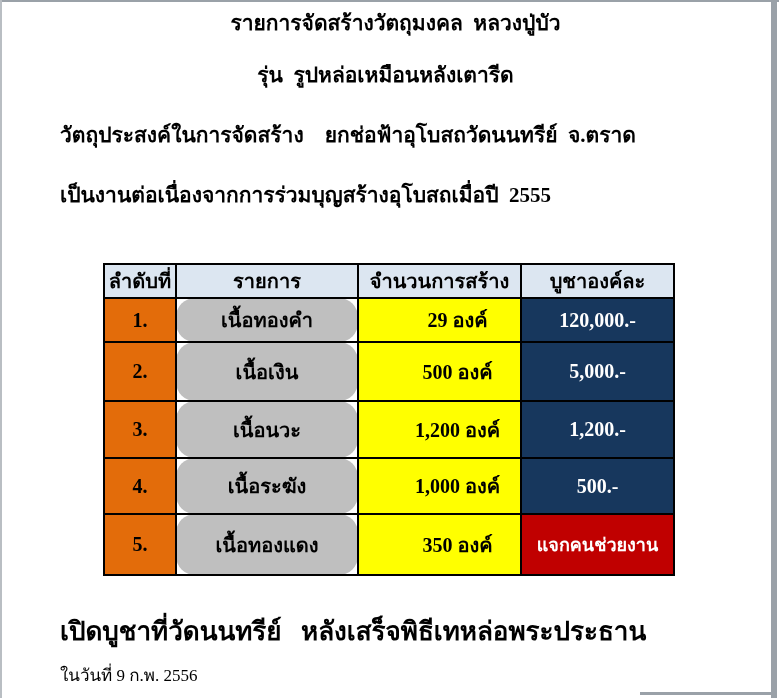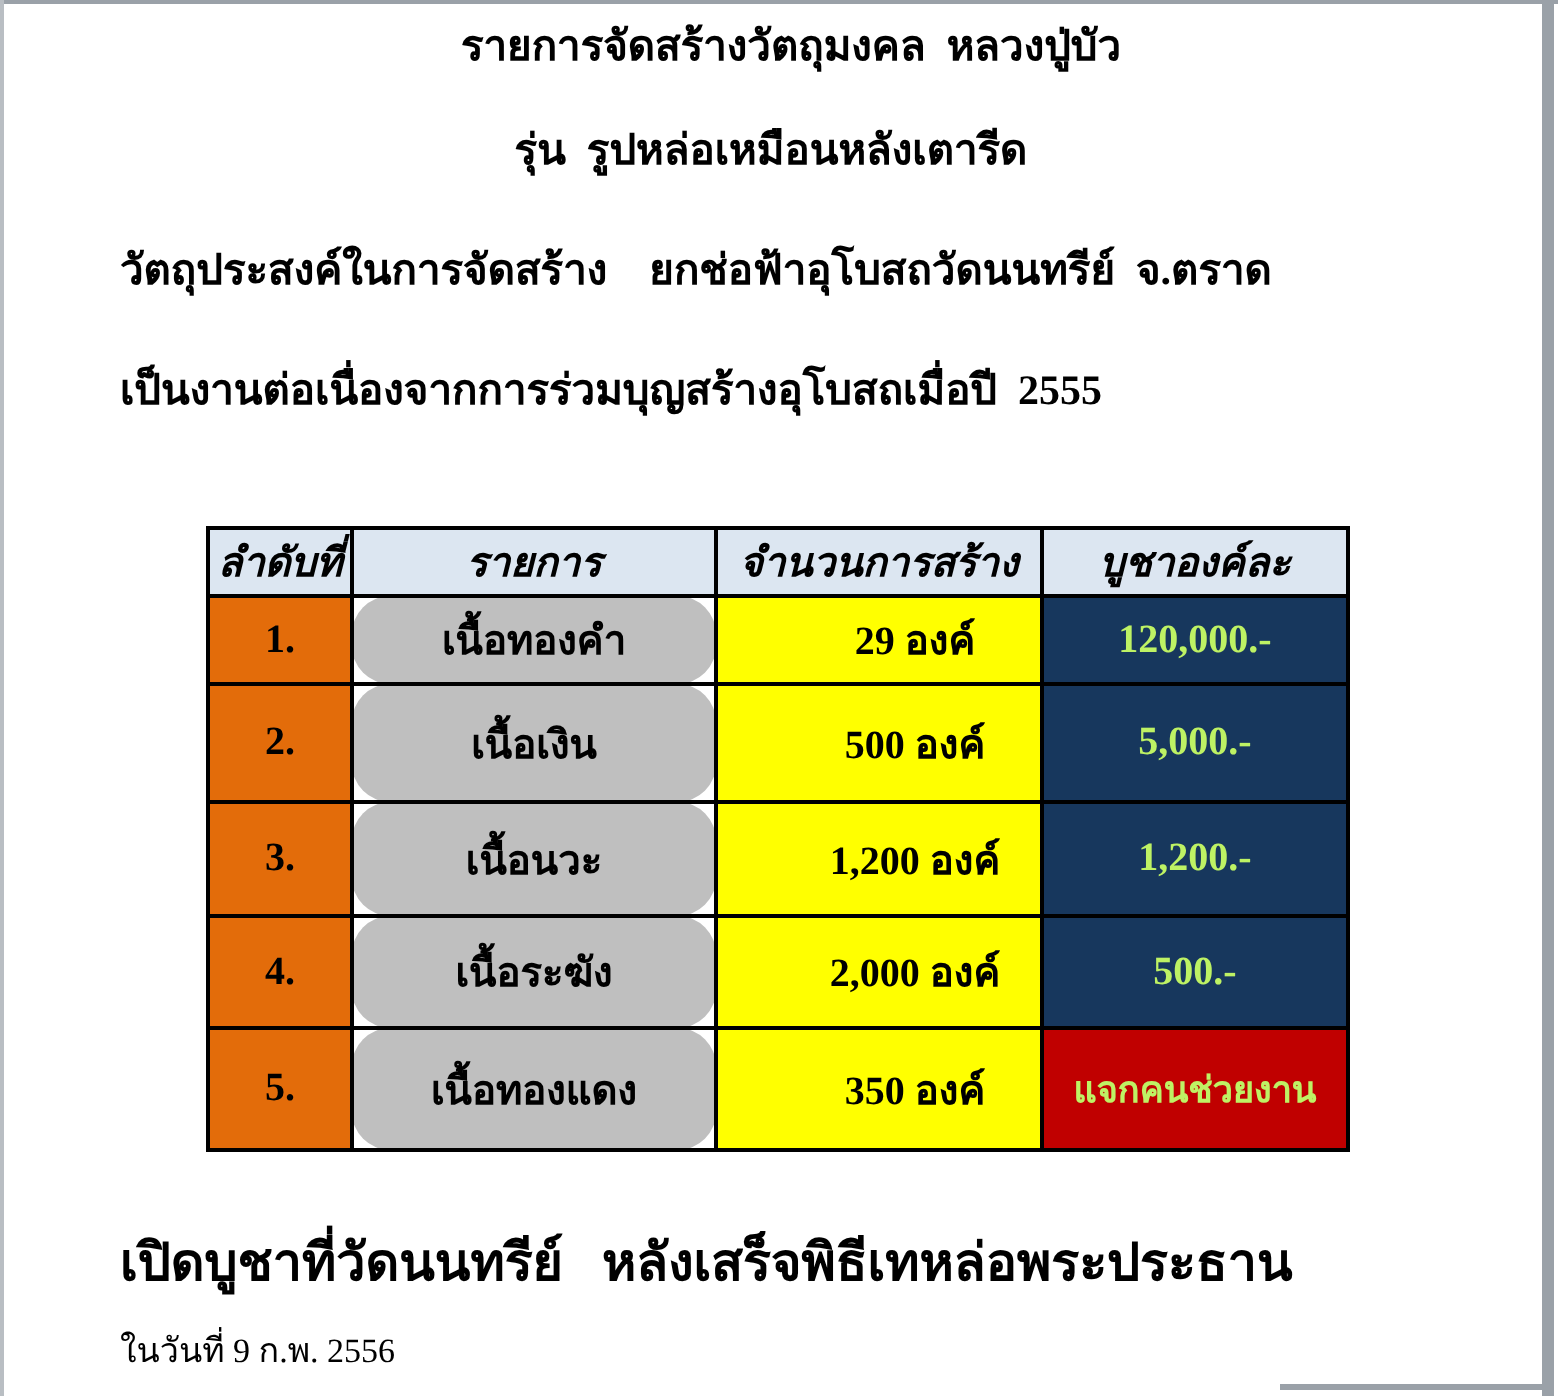--- a/index.html
+++ b/index.html
@@ -39,33 +39,33 @@
     text-align:center;
     vertical-align:middle;
     padding:0;
     overflow:hidden;
   }
   .price-table col.c-no   { width:72px; }
   .price-table col.c-item { width:182px; }
   .price-table col.c-qty  { width:163px; }
   .price-table col.c-price{ width:153px; }
 
-  .price-table thead tr { height:30px;font-style:italic; }
+  .price-table thead tr { height:30px; }
   .price-table thead th { background:var(--header-bg); }
 
   .price-table tbody tr:nth-child(1) { height:44px; }
   .price-table tbody tr:nth-child(2) { height:59px; }
   .price-table tbody tr:nth-child(3) { height:57px; }
   .price-table tbody tr:nth-child(4) { height:56px; }
   .price-table tbody tr:nth-child(5) { height:61px; }
 
   td.cell-no    { background:var(--no-bg); }
   td.cell-item  { background:var(--item-bg);border-radius:19px; }
   td.cell-qty   { background:var(--qty-bg);padding-left:36px; }
-  td.cell-price { background:var(--price-bg); color:#bef264; }
+  td.cell-price { background:var(--price-bg); color:#ffffff; }
   td.cell-price.highlight { background:var(--highlight-bg); font-size:18px; }
 </style>
 </head>
 <body>
 
 <div class="edge-top"></div>
 <div class="edge-left"></div>
 <div class="edge-right"></div>
 <div class="edge-bottom"></div>
 
@@ -104,21 +104,21 @@
     </tr>
     <tr>
       <td class="cell-no">3.</td>
       <td class="cell-item">เนื้อนวะ</td>
       <td class="cell-qty">1,200  องค์</td>
       <td class="cell-price">1,200.-</td>
     </tr>
     <tr>
       <td class="cell-no">4.</td>
       <td class="cell-item">เนื้อระฆัง</td>
-      <td class="cell-qty">2,000  องค์</td>
+      <td class="cell-qty">1,000  องค์</td>
       <td class="cell-price">500.-</td>
     </tr>
     <tr>
       <td class="cell-no">5.</td>
       <td class="cell-item">เนื้อทองแดง</td>
       <td class="cell-qty">350 องค์</td>
       <td class="cell-price highlight">แจกคนช่วยงาน</td>
     </tr>
   </tbody>
 </table>

